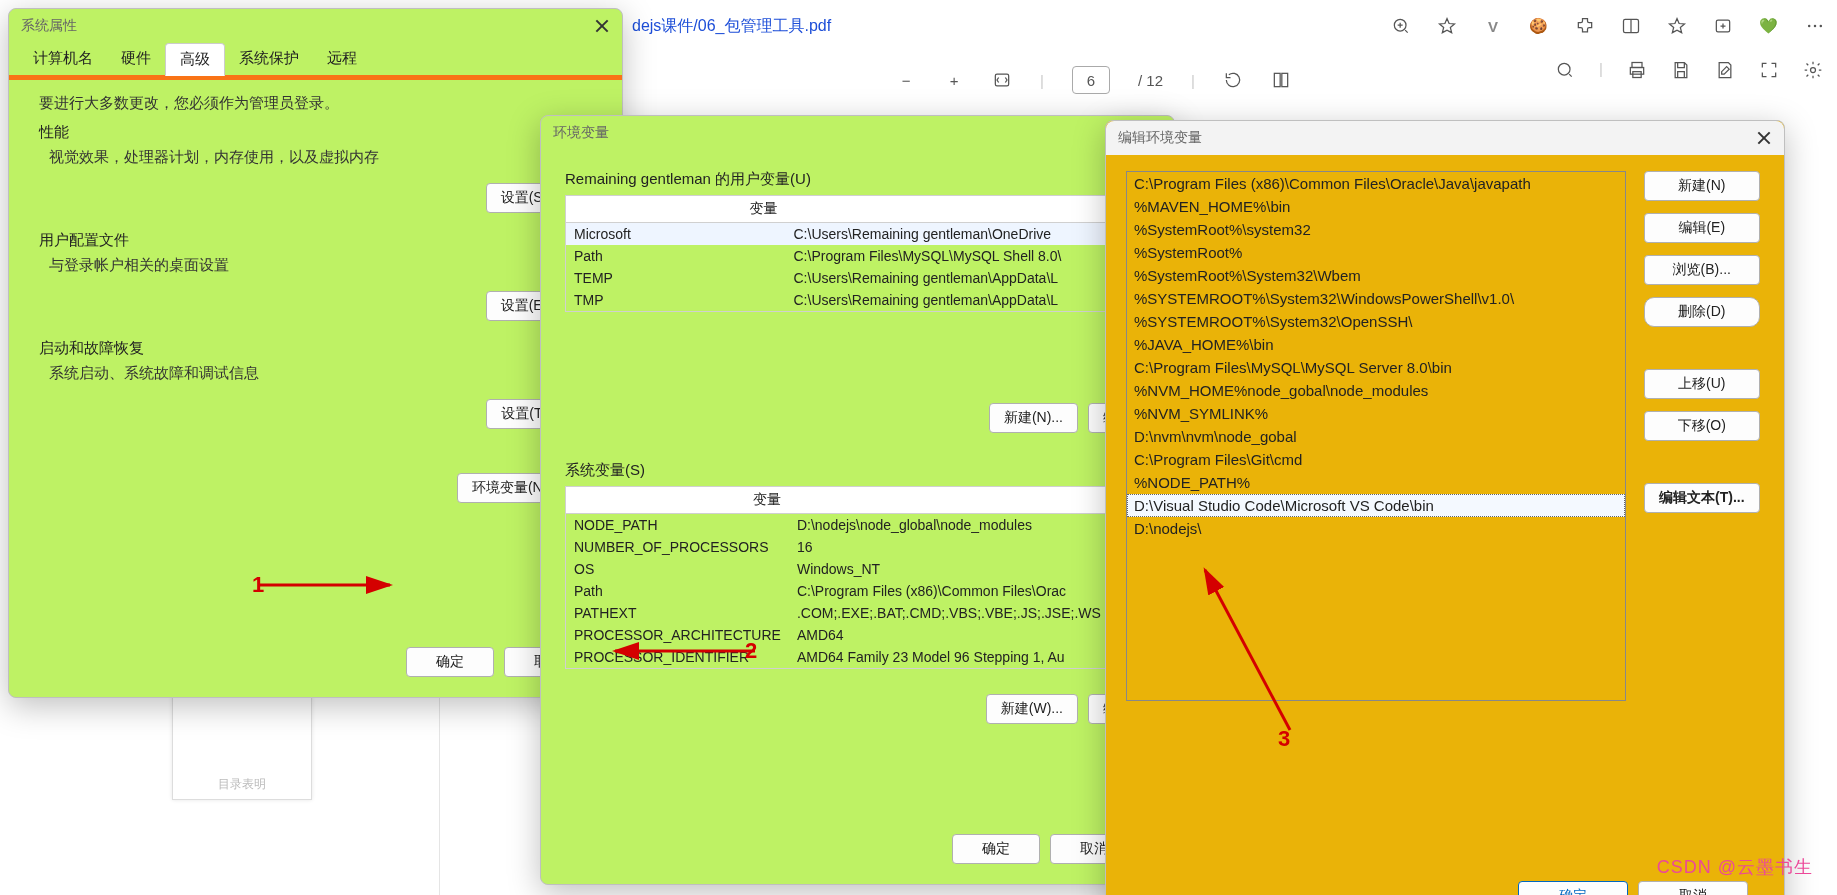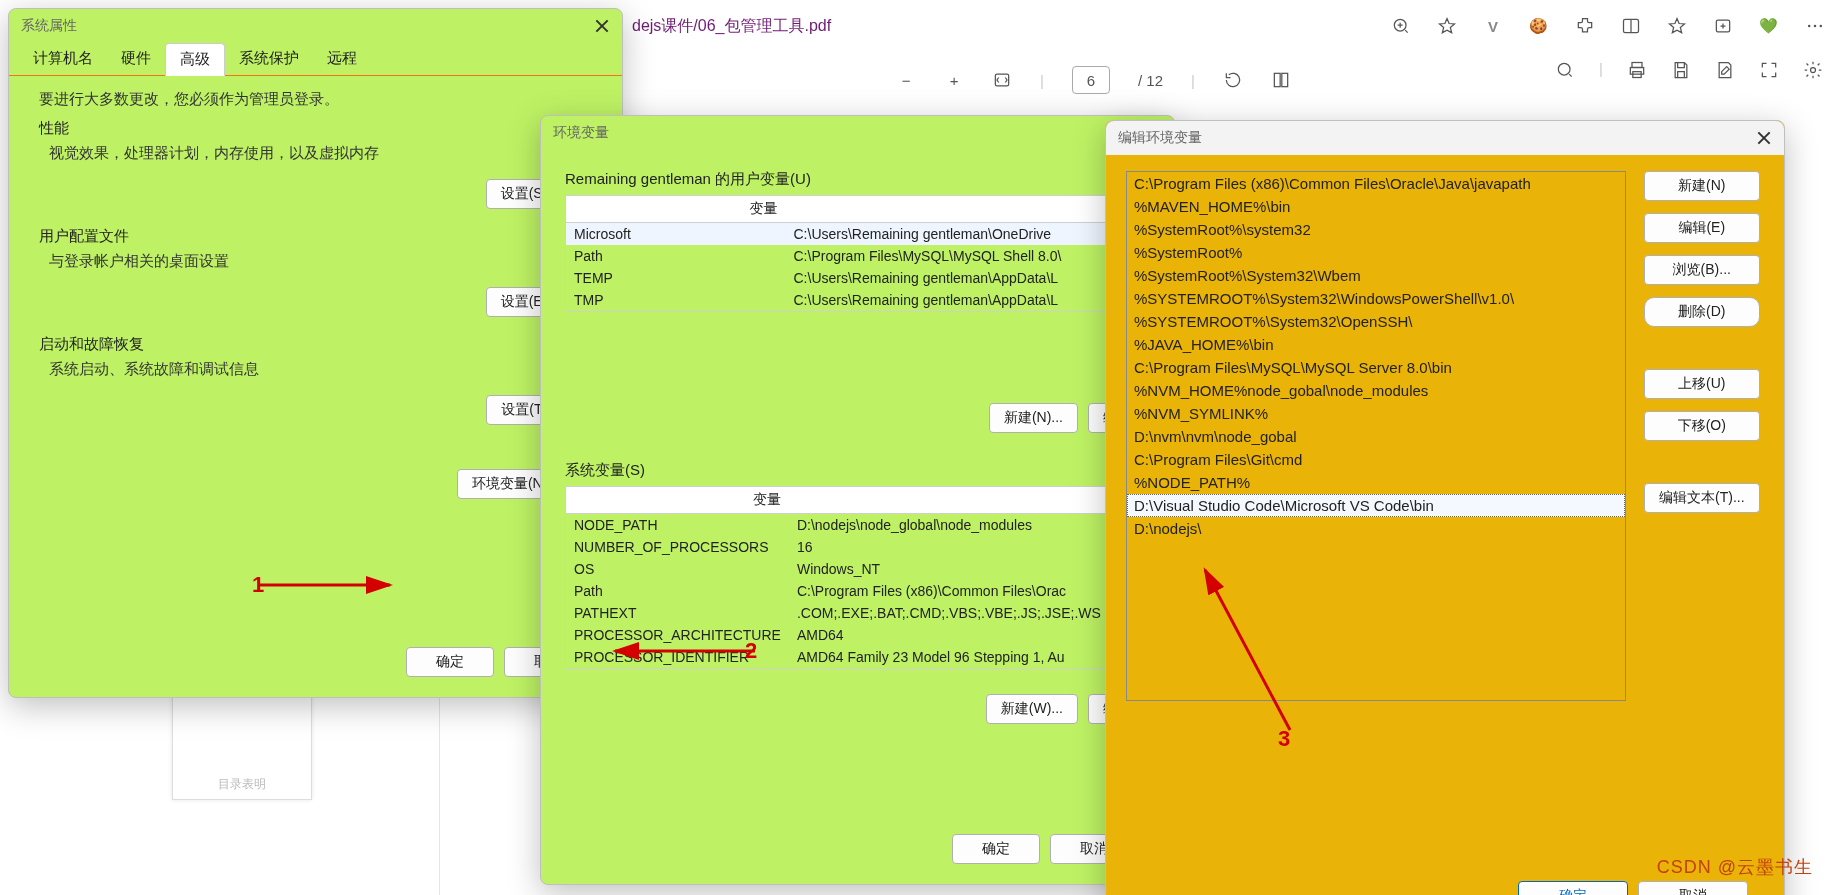--- a/index.html
+++ b/index.html
@@ -3,46 +3,46 @@
 <meta charset="utf-8">
 <style>
   * { box-sizing: border-box; font-family: "Microsoft YaHei", "Segoe UI", sans-serif; }
   body { margin: 0; width: 1837px; height: 895px; background: #fff; overflow: hidden; position: relative; font-size: 15px; color: #222; }
   .dialog { position: absolute; background: #bef264; border: 1px solid #bfbfbf; border-radius: 8px; box-shadow: 0 8px 32px rgba(0,0,0,0.25); }
   .titlebar { display: flex; align-items: center; justify-content: space-between; padding: 8px 12px; font-size: 14px; color: #666; }
   .close-x { width: 16px; height: 16px; position: relative; cursor: pointer; }
   .close-x::before, .close-x::after { content: ""; position: absolute; left: 7px; top: 0; width: 2px; height: 16px; background: #333; }
   .close-x::before { transform: rotate(45deg); }
   .close-x::after { transform: rotate(-45deg); }
-  .tabs { display: flex; border-bottom: 1px solid #f97316; padding: 0 10px; }
+  .tabs { display: flex; border-bottom: 5px solid #f97316; padding: 0 10px; }
   .tab { padding: 6px 14px; font-size: 15px; cursor: pointer; }
   .tab.active { border: 1px solid #ccc; border-bottom: 1px solid #fff; border-radius: 4px 4px 0 0; margin-bottom: -1px; background: #fff; }
   .sec { padding: 10px 30px; }
   .btn { display: inline-flex; align-items: center; justify-content: center; min-width: 88px; height: 30px; padding: 0 14px; border: 1px solid #b0b0b0; border-radius: 4px; background: #fdfdfd; font-size: 14px; cursor: pointer; }
   .btn.primary { border-color: #0067c0; color: #0067c0; }
   .rt { display: flex; justify-content: flex-end; gap: 10px; padding: 8px 18px; }
   .label { font-size: 15px; margin: 10px 0 6px; }
   .desc { font-size: 15px; color: #333; margin: 4px 0 8px 10px; }
   .tbl { border: 1px solid #d0d0d0; width: 100%; border-collapse: collapse; font-size: 14px; }
   .tbl th { text-align: right; font-weight: normal; padding: 4px 8px; border-bottom: 1px solid #d0d0d0; background: #fff; }
   .tbl td { padding: 3px 8px; white-space: nowrap; overflow: hidden; text-overflow: clip; }
   .tbl tr.sel td { background: #eef5ff; }
   .editlist { border: 1px solid #888; width: 500px; height: 530px; overflow: hidden; font-size: 15px; }
   .editlist .row { padding: 2px 6px; border: 1px solid transparent; }
   .editlist .row.sel { border: 1px dotted #666; background: #f4f9ff; }
   .side-btns { display: flex; flex-direction: column; gap: 12px; }
   
   .browser-top { position: absolute; left: 620px; top: 0; right: 0; height: 52px; display: flex; align-items: center; justify-content: space-between; padding: 0 12px; }
-  .addr { font-size: 16px; color: #701a75; }
+  .addr { font-size: 16px; color: #1d4ed8; }
   .toolbar-icons { display: flex; gap: 26px; align-items: center; color: #555; }
   .ico { width: 20px; height: 20px; display: inline-flex; align-items: center; justify-content: center; }
   .pdf-toolbar { position: absolute; left: 620px; top: 60px; right: 270px; height: 40px; display: flex; align-items: center; justify-content: center; gap: 28px; color: #555; }
   .pdf-toolbar .page-box { width: 38px; height: 28px; border: 1px solid #aaa; border-radius: 4px; display: inline-flex; align-items: center; justify-content: center; }
   .pdf-right { position: absolute; right: 14px; top: 60px; display: flex; gap: 24px; color: #555; }
-  .watermark { position: absolute; right: 24px; bottom: 16px; color: #c2410c; font-size: 18px; letter-spacing: 1px; }
+  .watermark { position: absolute; right: 24px; bottom: 16px; color: #ec4899; font-size: 18px; letter-spacing: 1px; }
   .arrow { position: absolute; pointer-events: none; }
   .thumb-panel { position: absolute; left: 45px; top: 610px; width: 395px; height: 300px; border-right: 1px solid #e5e5e5; background: #fff; }
   .thumb-panel .pg { width: 140px; height: 170px; margin: 20px auto; border: 1px solid #ddd; box-shadow: 0 0 4px rgba(0,0,0,0.1); display:flex; align-items:flex-end; justify-content:center; color:#bbb; font-size:12px; padding-bottom:6px;}
   .ghost-btn { position:absolute; border:1px solid #d0d0d0; border-radius:4px; height:30px; background:#fdfdfd; display:flex; align-items:center; justify-content:center; font-size:14px; }
 </style>
 </head>
 <body>
 
 <div class="browser-top">
   <span class="addr">dejs课件/06_包管理工具.pdf</span>
@@ -326,21 +326,21 @@
       </div>
     <div class="side-btns">
       <div class="btn" style="min-width:110px;">新建(N)</div>
       <div class="btn" style="min-width:110px;">编辑(E)</div>
       <div class="btn" style="min-width:110px;">浏览(B)...</div>
       <div class="btn" style="min-width:110px;border-radius:10px;">删除(D)</div>
       <div style="height:18px;"></div>
       <div class="btn" style="min-width:110px;">上移(U)</div>
       <div class="btn" style="min-width:110px;">下移(O)</div>
       <div style="height:18px;"></div>
-      <div class="btn" style="min-width:110px;">编辑文本(T)...</div>
+      <div class="btn" style="min-width:110px;font-weight:bold;">编辑文本(T)...</div>
     </div>
   </div>
   <div class="rt" style="position:absolute; bottom:12px; right:18px;">
     <div class="btn primary" style="min-width:110px;">确定</div>
     <div class="btn" style="min-width:110px;">取消</div>
   </div>
 </div>
 
 <svg class="arrow" style="left:255px; top:570px;" width="150" height="30">
     <defs>

